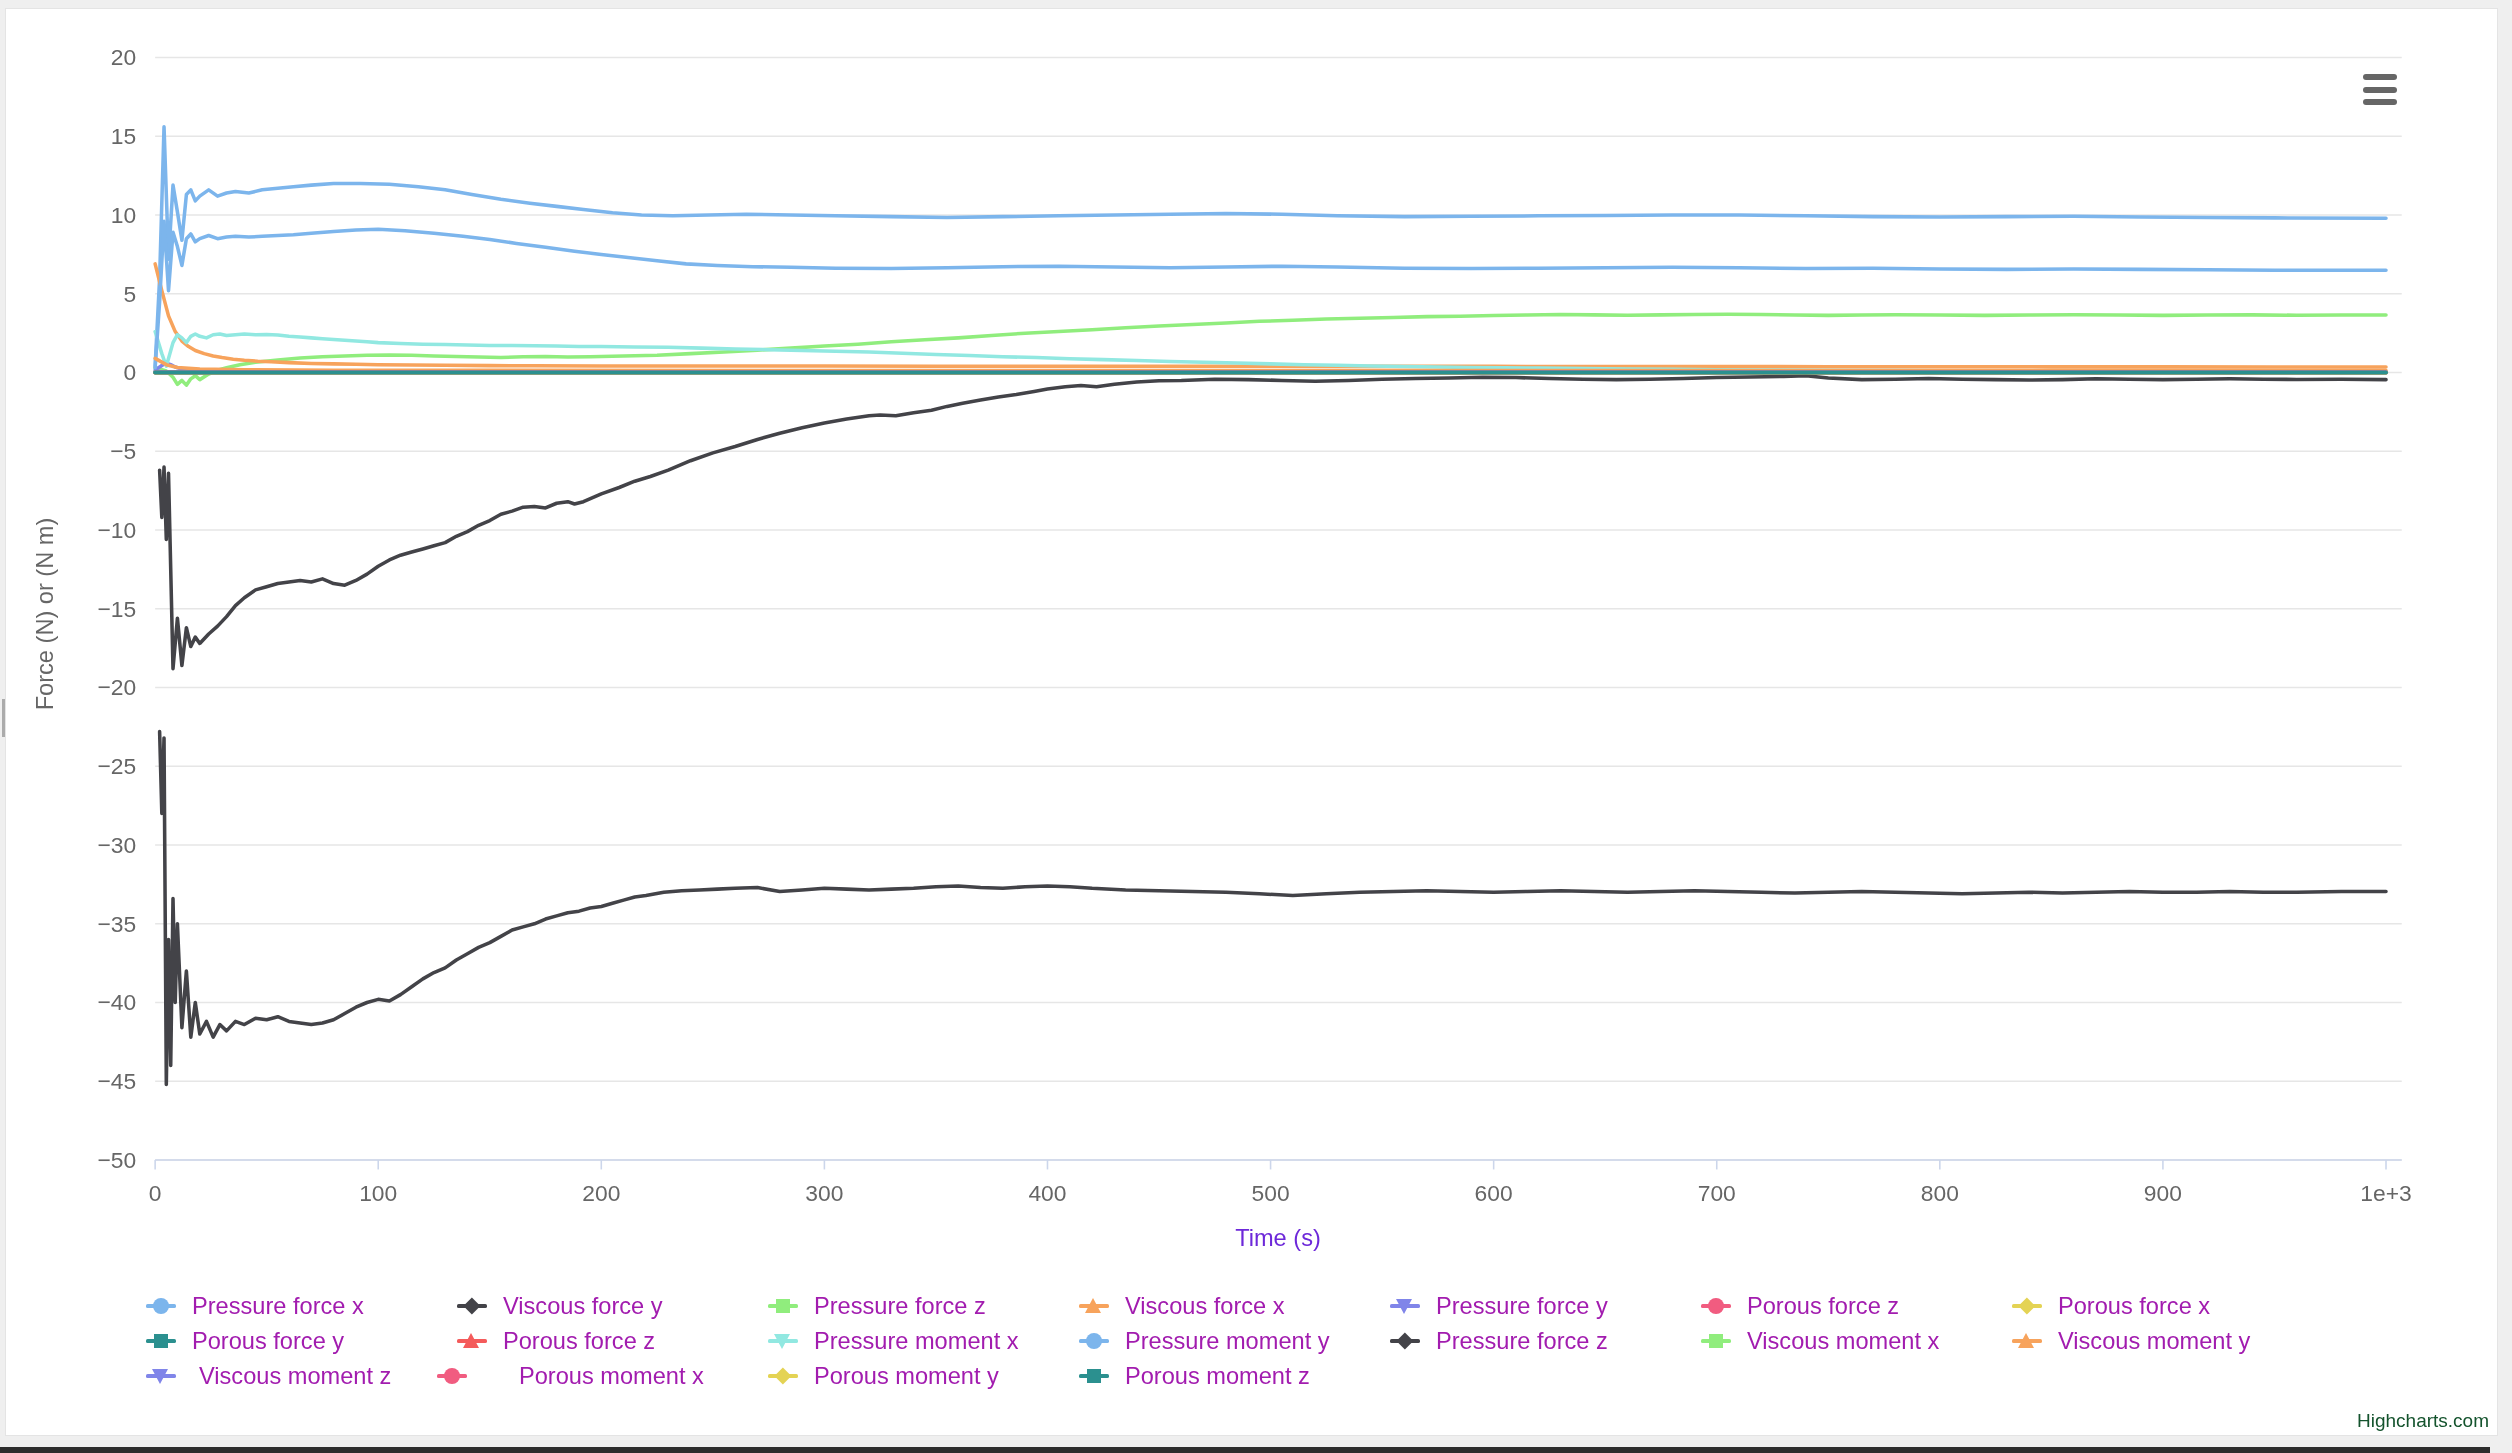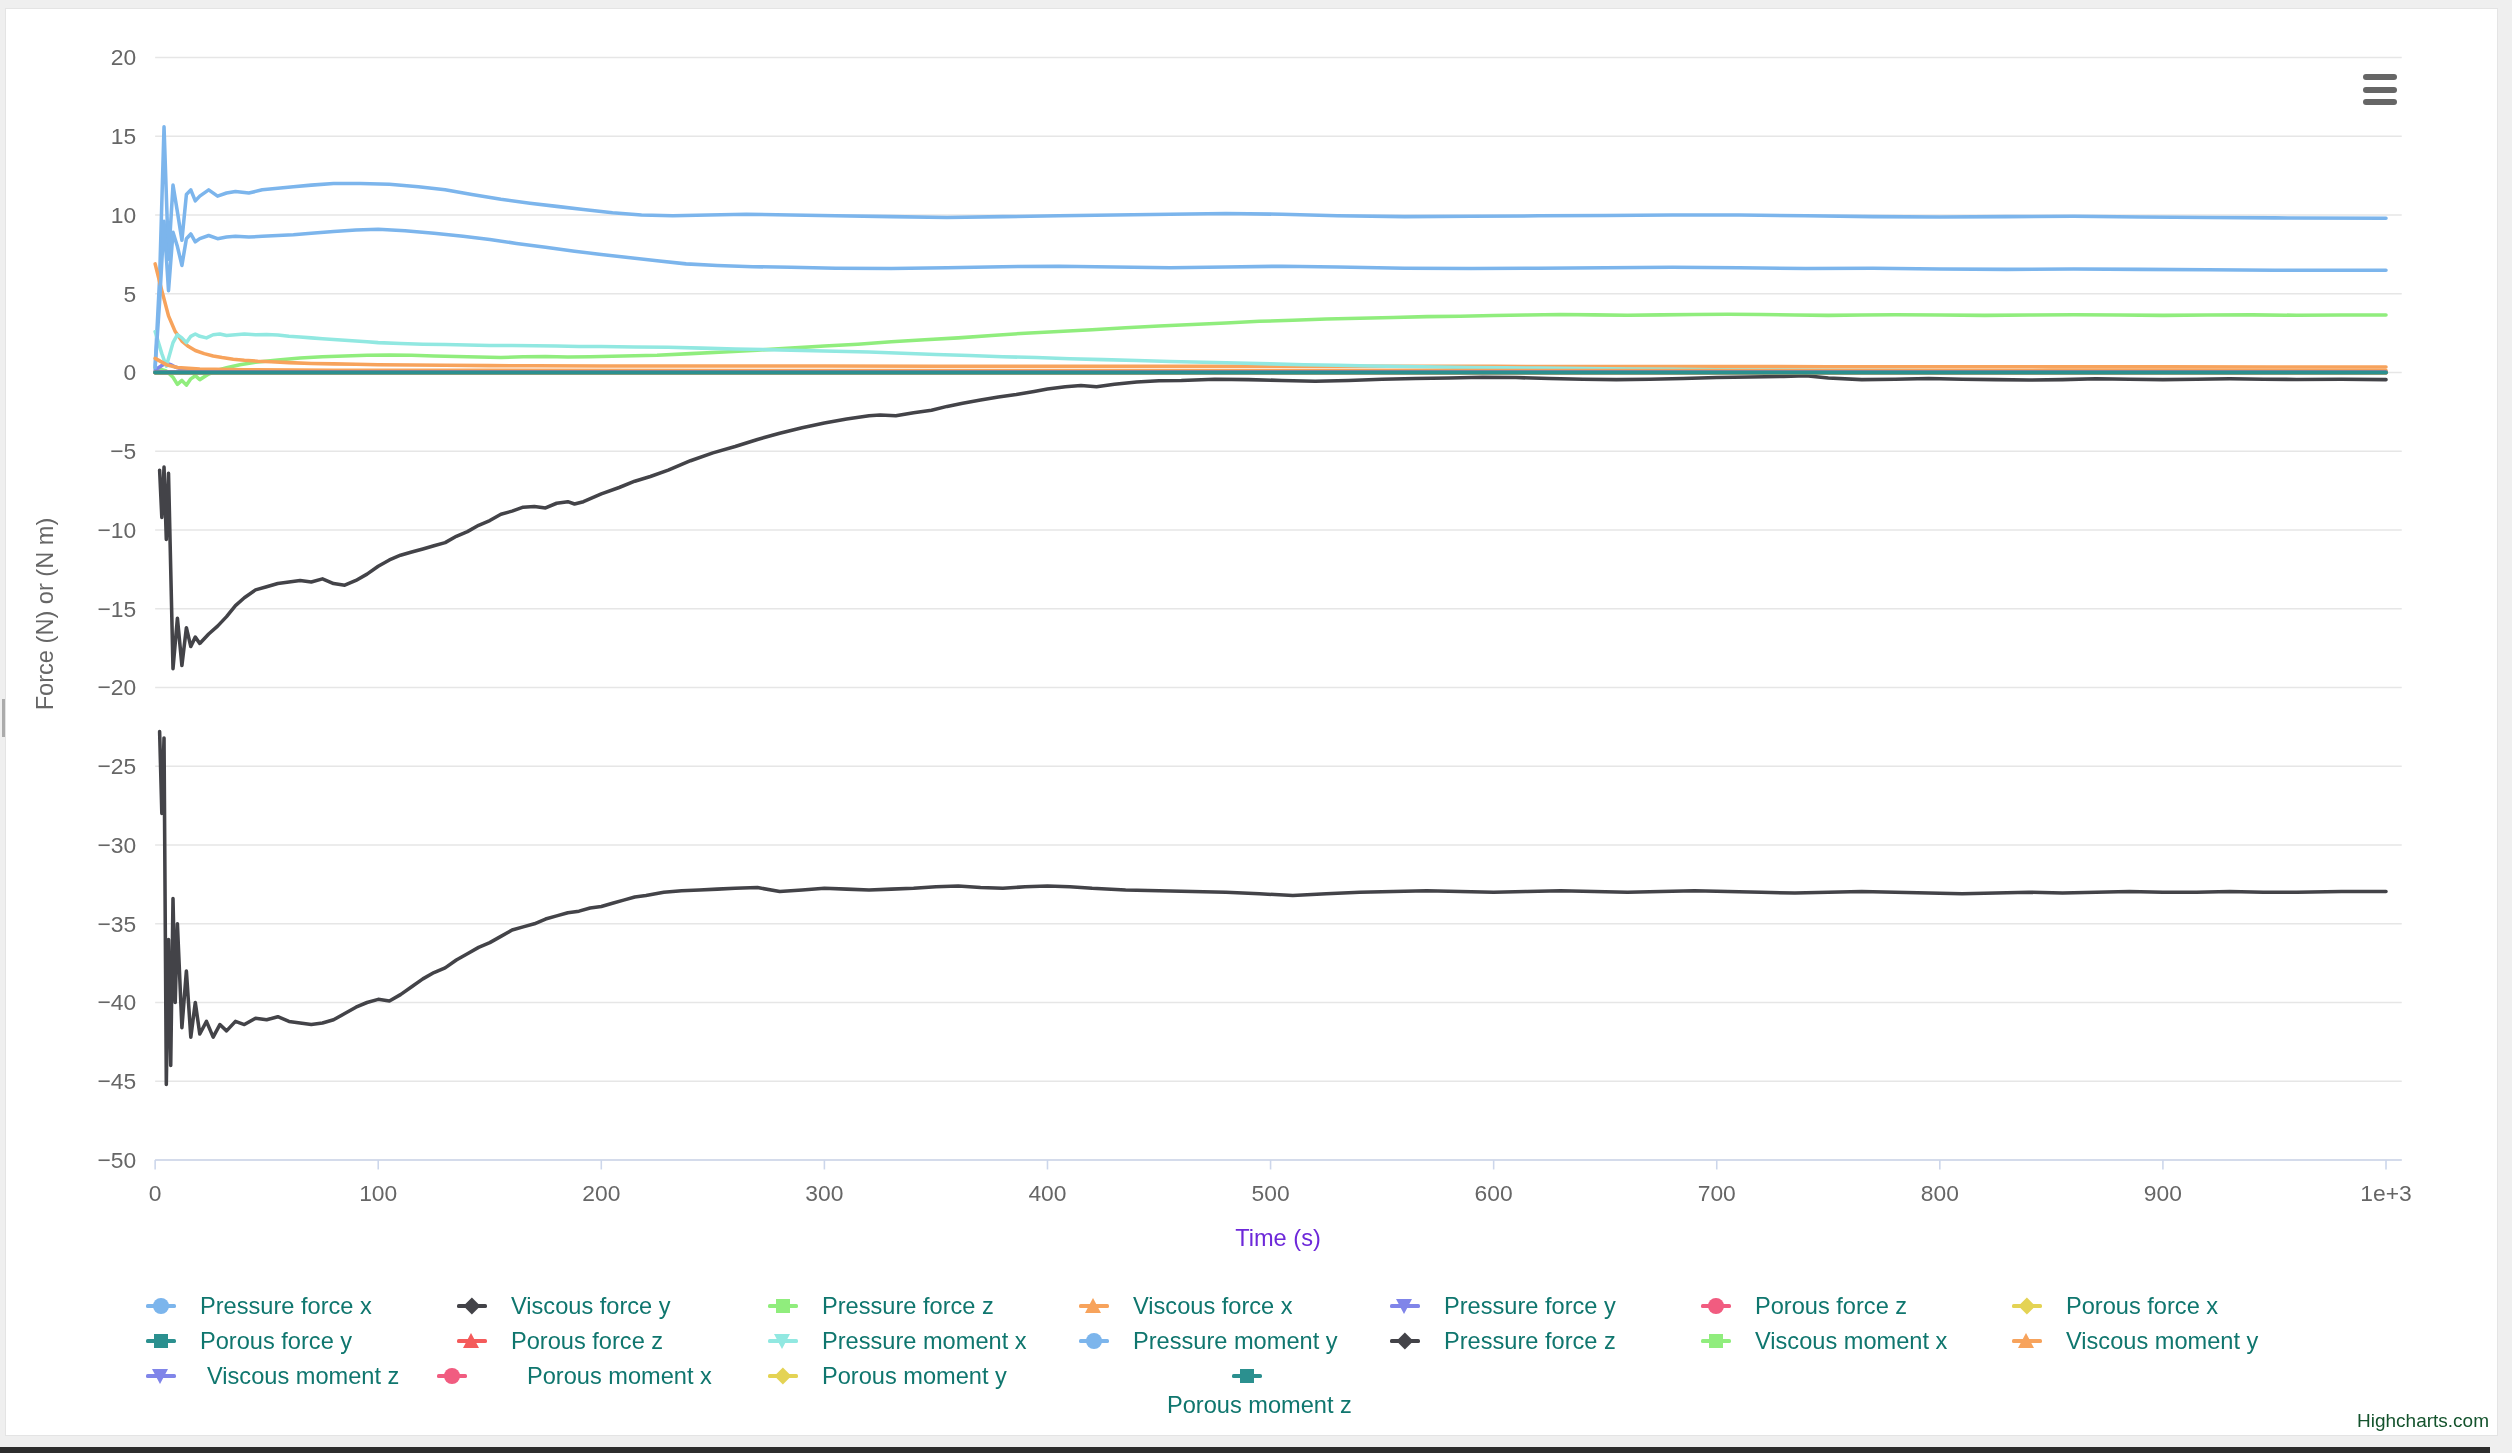--- a/index.html
+++ b/index.html
@@ -33,21 +33,21 @@
   .marker{position:relative;width:30px;height:28px;flex:0 0 30px;}
   .marker .mline{position:absolute;left:0;top:12.2px;width:30px;height:3.9px;border-radius:1.6px;}
   .marker .shape{position:absolute;}
   .marker .circle{left:7px;top:6.3px;width:15.8px;height:15.8px;border-radius:50%;}
   .marker .diamond{left:9px;top:8.3px;width:11.8px;height:11.8px;transform:rotate(45deg);}
   .marker .square{left:7.9px;top:7px;width:14px;height:14px;}
   .marker .triangle{left:6.3px;top:6.3px;width:0;height:0;
     border-left:8.7px solid transparent;border-right:8.7px solid transparent;border-bottom:15px solid;}
   .marker .triangle-down{left:6.3px;top:7px;width:0;height:0;
     border-left:8.7px solid transparent;border-right:8.7px solid transparent;border-top:15px solid;}
-  .legend-label{margin-left:24px;font-size:23.6px;color:#0f766e;white-space:nowrap;}
+  .legend-label{margin-left:16px;font-size:23.6px;color:#a21caf;white-space:nowrap;}
   .edge-scroll-thumb{position:absolute;left:1.6px;top:699px;width:3.2px;height:38px;background:#ababab;}
   .taskbar{position:absolute;left:0;top:1447px;width:2490px;height:6.3px;background:#2d2d2d;}
 </style>
 </head>
 <body>
 
 <div class="chart-panel"></div>
 
 <svg id="plot-svg" viewBox="0 0 3190 1845">
     <line x1="197" x2="3050" y1="73" y2="73" stroke="#e6e6e6" stroke-width="2"></line>
@@ -245,21 +245,21 @@
       </span>
       <span class="legend-label">Porous moment x</span>
     </div>
     <div class="legend-item" style="left: 768px; top: 1362px;">
       <span class="marker">
         <span class="mline" style="background: rgb(228, 211, 84);"></span>
         <span class="shape diamond" style="background: rgb(228, 211, 84);"></span>
       </span>
       <span class="legend-label">Porous moment y</span>
     </div>
-    <div class="legend-item" style="left: 1143px; top: 1362px; flex-direction: column;">
+    <div class="legend-item" style="left: 1079px; top: 1362px;">
       <span class="marker">
         <span class="mline" style="background: rgb(43, 144, 143);"></span>
         <span class="shape square" style="background: rgb(43, 144, 143);"></span>
       </span>
       <span class="legend-label">Porous moment z</span>
     </div>
   </div>
 
 <div class="credits">Highcharts.com</div>
 

